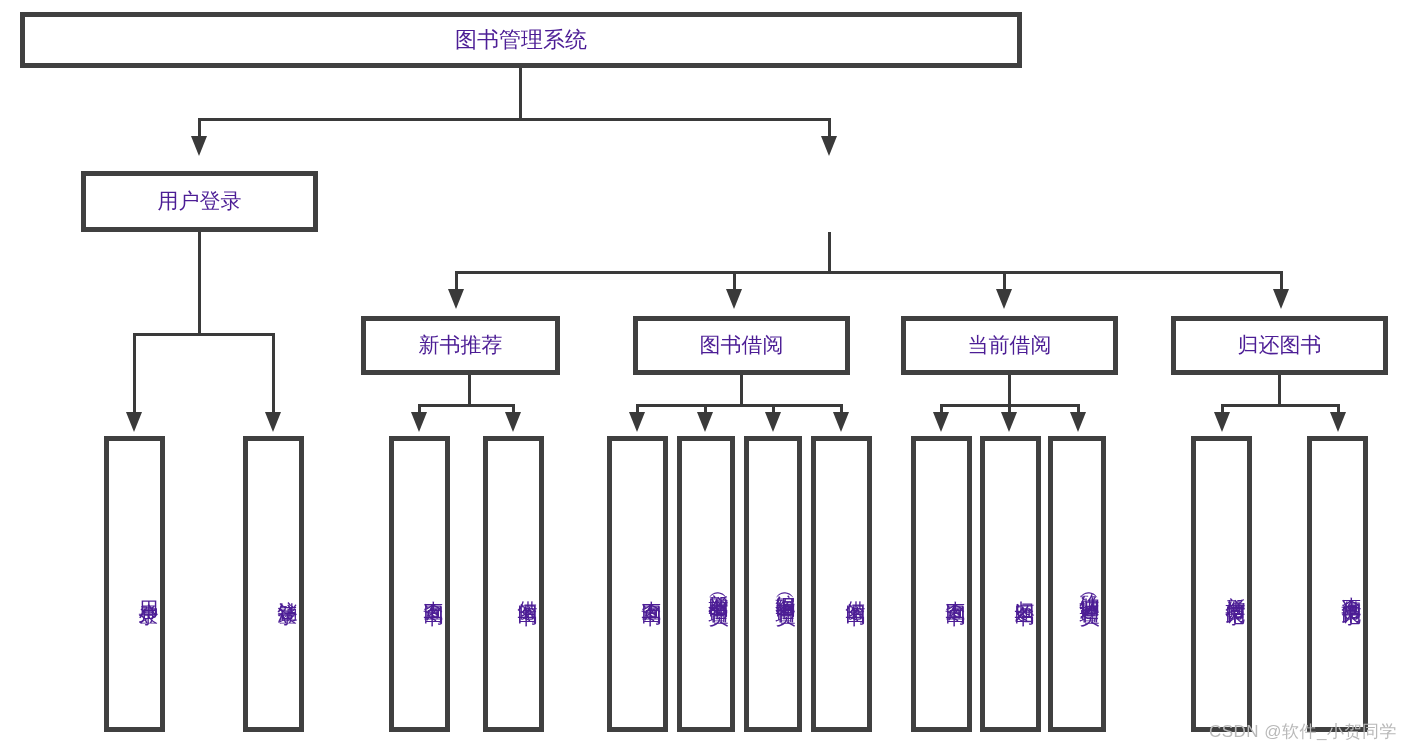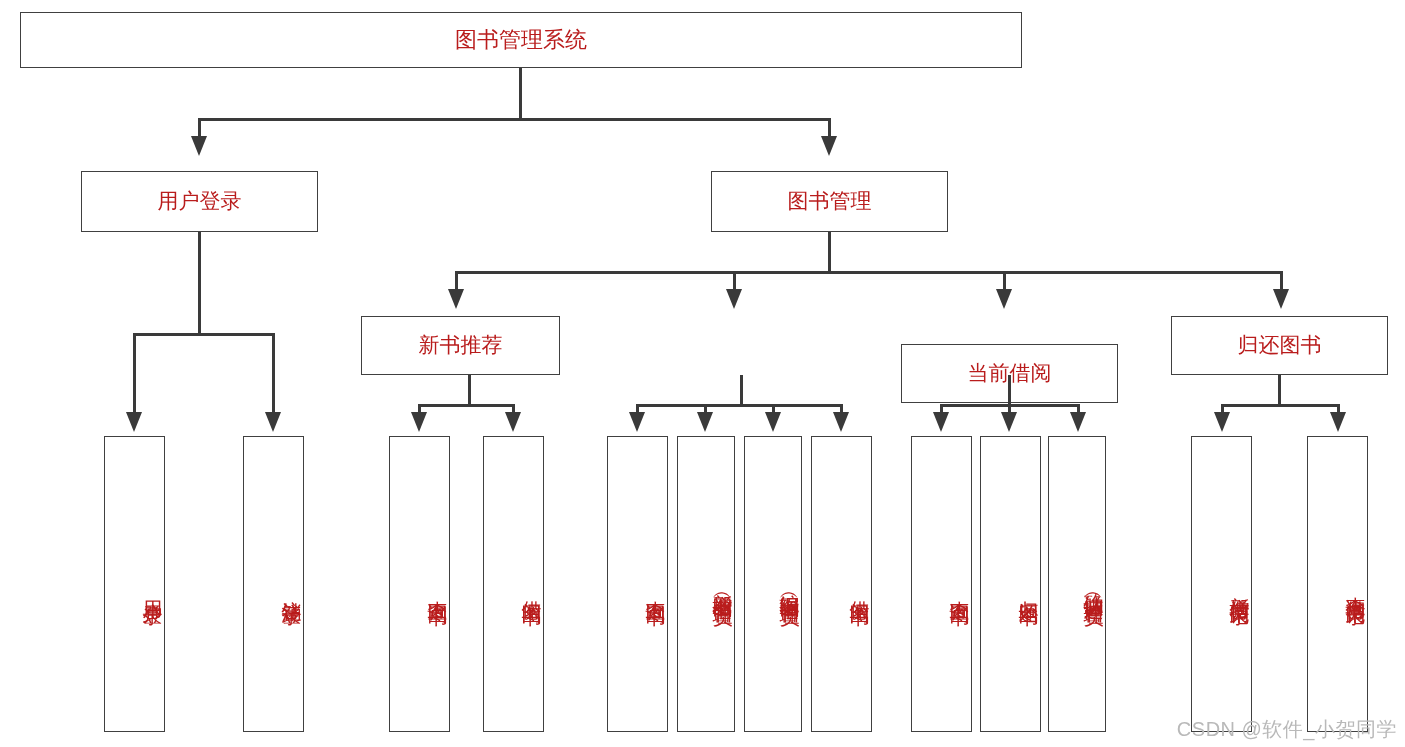--- a/index.html
+++ b/index.html
@@ -12,26 +12,26 @@
     width:1405px;
     height:747px;
     background:#ffffff;
     overflow:hidden;
   }
 
   
   .node{
     position:absolute;
     box-sizing:border-box;
-    border:1px solid #404040;
+    border:5px solid #404040;
     background:#ffffff;
     display:flex;
     align-items:center;
     justify-content:center;
-    color:#b91c1c;
+    color:#4c1d95;
     line-height:1.18;
     text-align:center;
   }
   .node.h{             
     font-size:21px;
   }
   .node.root{
     font-size:22px;
   }
   .node.v{             
@@ -61,21 +61,21 @@
     border-left:8px solid transparent;
     border-right:8px solid transparent;
     border-top:20px solid #3a3a3a;
   }
 
   
   #watermark{
     position:absolute;
     right:8px;
     bottom:4px;
-    font-size:20px;
+    font-size:17px;
     color:#b9b9b9;
     letter-spacing:0.5px;
     white-space:nowrap;
     user-select:none;
   }
 </style>
 </head>
 <body>
 
 <div id="canvas">
@@ -88,23 +88,20 @@
   <div class="ln hln" style="left:198px;top:118px;width:633px;height:3px;"></div>
   <div class="ln vln" style="left:198px;top:118px;width:3px;height:20px;"></div>
   <div class="ln vln" style="left:828px;top:118px;width:3px;height:20px;"></div>
   <div class="arrow" style="left:191px;top:136px;"></div>
   <div class="arrow" style="left:821px;top:136px;"></div>
 
   <div class="node h" style="left:81px;top:171px;width:237px;height:61px;">
     <span>用户登录</span>
   </div>
 
-  <div class="node h" style="left:711px;top:171px;width:237px;height:61px;">
-    <span>图书管理</span>
-  </div>
 
   <div class="ln vln" style="left:198px;top:232px;width:3px;height:103px;"></div>
   <div class="ln hln" style="left:133px;top:333px;width:142px;height:3px;"></div>
   <div class="ln vln" style="left:133px;top:333px;width:3px;height:80px;"></div>
   <div class="ln vln" style="left:272px;top:333px;width:3px;height:80px;"></div>
   <div class="arrow" style="left:126px;top:412px;"></div>
   <div class="arrow" style="left:265px;top:412px;"></div>
 
   <div class="ln vln" style="left:828px;top:232px;width:3px;height:42px;"></div>
   <div class="ln hln" style="left:455px;top:271px;width:828px;height:3px;"></div>
@@ -113,21 +110,24 @@
   <div class="ln vln" style="left:1003px;top:271px;width:3px;height:20px;"></div>
   <div class="ln vln" style="left:1280px;top:271px;width:3px;height:20px;"></div>
   <div class="arrow" style="left:448px;top:289px;"></div>
   <div class="arrow" style="left:726px;top:289px;"></div>
   <div class="arrow" style="left:996px;top:289px;"></div>
   <div class="arrow" style="left:1273px;top:289px;"></div>
 
   <div class="node h" style="left:361px;top:316px;width:199px;height:59px;">
     <span>新书推荐</span>
   </div>
-  <div class="node h" style="left:901px;top:316px;width:217px;height:59px;margin-top:28px;">
+  <div class="node h" style="left:633px;top:316px;width:217px;height:59px;">
+    <span>图书借阅</span>
+  </div>
+  <div class="node h" style="left:901px;top:316px;width:217px;height:59px;">
     <span>当前借阅</span>
   </div>
   <div class="node h" style="left:1171px;top:316px;width:217px;height:59px;">
     <span>归还图书</span>
   </div>
 
   <div class="ln vln" style="left:468px;top:375px;width:3px;height:31px;"></div>
   <div class="ln hln" style="left:418px;top:404px;width:97px;height:3px;"></div>
   <div class="ln vln" style="left:418px;top:404px;width:3px;height:10px;"></div>
   <div class="ln vln" style="left:512px;top:404px;width:3px;height:10px;"></div>

